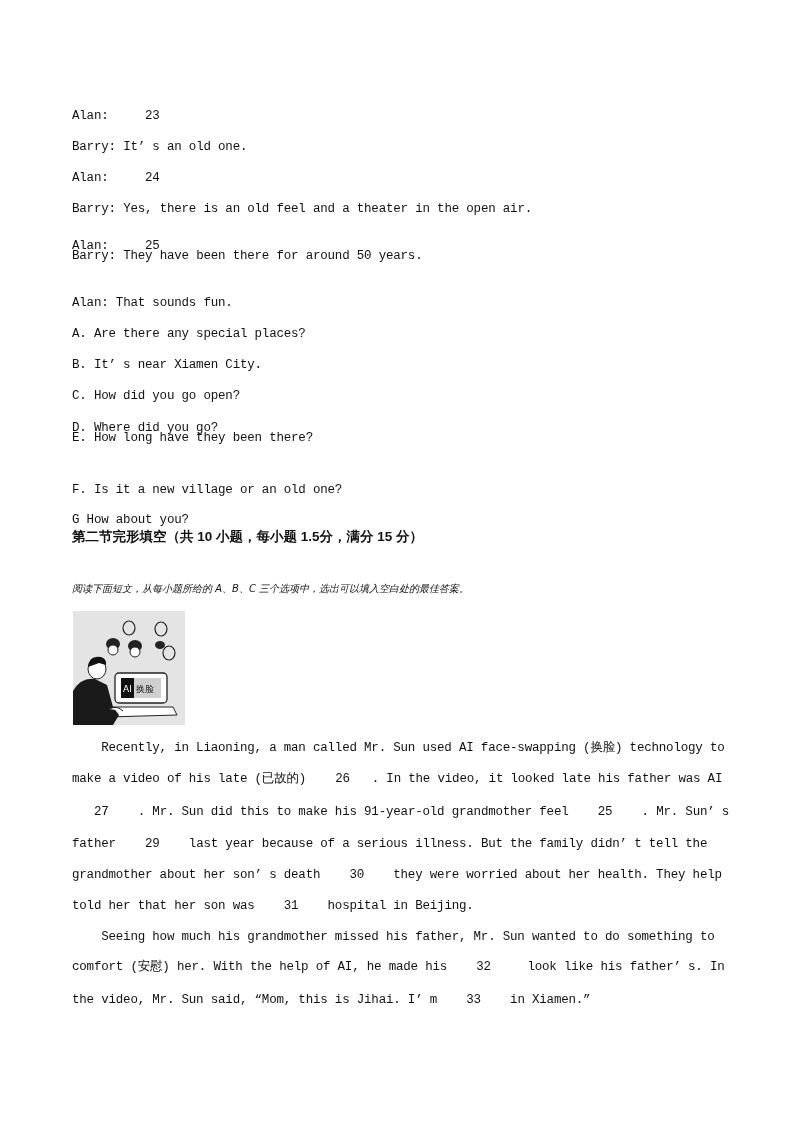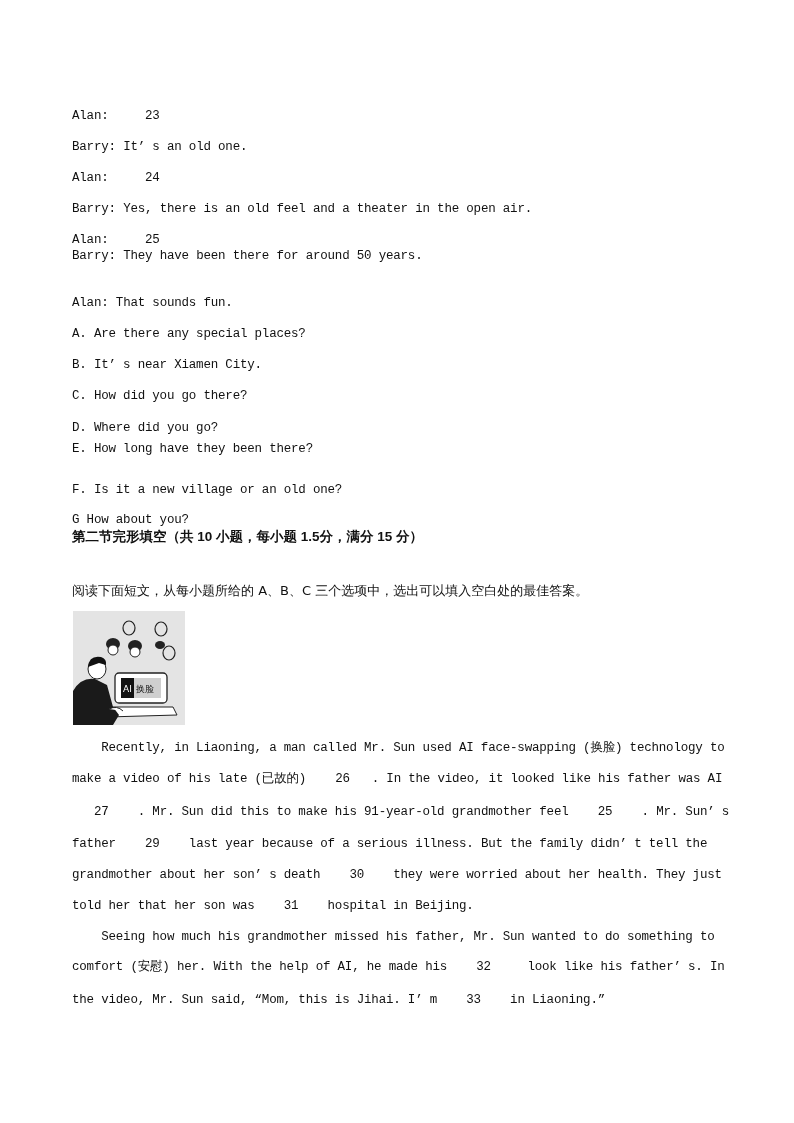--- a/index.html
+++ b/index.html
@@ -2,43 +2,43 @@
 <html><head>
 <meta charset="utf-8">
 <style>
   html, body { margin:0; padding:0; background:#ffffff; }
   body { width:794px; height:1123px; position:relative; overflow:hidden; color:#111; }
   .mono { font-family: "Liberation Mono", "DejaVu Sans Mono", monospace; font-size:12.5px; letter-spacing:-0.2px; }
   .line { position:absolute; left:72px; white-space:pre; line-height:16px; }
   .blank { text-underline-offset:2px; }
   .blank.bold { text-decoration-thickness:2px; }
   .heading { position:absolute; left:72px; top:528px; font-family:Liberation Sans, sans-serif; font-weight:bold; font-size:13.5px; white-space:pre; }
-  .instr { position:absolute; left:72px; top:582px; font-family:"DejaVu Sans", sans-serif; font-size:13px; white-space:pre; }
+  .instr { position:absolute; left:72px; top:582px; font-family:"DejaVu Sans", sans-serif; font-size:10px; white-space:pre;font-style:italic; }
   .illus { position:absolute; left:73px; top:611px; width:112px; height:114px; background:#c2410c; overflow:hidden; }
   .dot { position:absolute; left:80px; top:531px; width:2px; height:2px; background:#222; }
 </style>
 </head>
 <body>
 
 <div class="mono">
   <div class="line" style="top:108px"><span>Alan:</span> <span class="blank">    <span>23</span>    </span></div>
   <div class="line" style="top:139px"><span>Barry:</span> <span>It’ s an old one.</span></div>
   <div class="line" style="top:170px"><span>Alan:</span> <span class="blank">    <span>24</span>    </span></div>
   <div class="line" style="top:201px"><span>Barry:</span> <span>Yes, there is an old feel and a theater in the open air.</span></div>
-  <div class="line" style="top:232px"><span>Alan:</span> <span class="blank">    <span>25</span>    </span></div>
+  <div class="line" style="top:238px"><span>Alan:</span> <span class="blank">    <span>25</span>    </span></div>
   <div class="line" style="top:248px"><span>Barry:</span> <span>They have been there for around 50 years.</span></div>
   <div class="line" style="top:295px"><span>Alan:</span> <span>That sounds fun.</span></div>
 </div>
 
 <div class="mono">
   <div class="line" style="top:326px">A. Are there any special places?</div>
   <div class="line" style="top:357px">B. It’ s near Xiamen City.</div>
-  <div class="line" style="top:388px">C. How did you go there?</div>
+  <div class="line" style="top:388px">C. How did you go open?</div>
   <div class="line" style="top:420px">D. Where did you go?</div>
-  <div class="line" style="top:441px">E. How long have they been there?</div>
+  <div class="line" style="top:430px">E. How long have they been there?</div>
   <div class="line" style="top:482px">F. Is it a new village or an old one?</div>
   <div class="line" style="top:512px">G How about you?</div>
 </div>
 <div class="dot"></div>
 
 <div class="heading">第二节完形填空（共 10 小题，每小题 1.5分，满分 15 分）</div>
 <div class="instr">阅读下面短文，从每小题所给的 A、B、C 三个选项中，选出可以填入空白处的最佳答案。</div>
 
 <div class="illus">
   <svg width="112" height="114" viewBox="0 0 112 114">
@@ -69,21 +69,21 @@
 
     <path d="M0 114 L0 80 Q8 66 22 68 L34 74 L40 96 L46 104 L40 114 Z" fill="#1a1a1a"></path>
     <ellipse cx="24" cy="58" rx="9" ry="10" fill="#fff" stroke="#222" stroke-width="1"></ellipse>
     <path d="M15 56 Q16 44 28 46 Q34 48 33 54 L26 52 Z" fill="#111"></path>
     <path d="M36 98 Q44 94 50 100" fill="#fff" stroke="#222" stroke-width="1"></path>
   </svg>
 </div>
 
 <div class="mono">
   <div class="line" style="top:740px"><span>    Recently, in Liaoning, a man called Mr. Sun used AI face-swapping (换脸) technology to</span></div>
-  <div class="line" style="top:771px"><span>make a video of his late (已故的) </span><span class="blank bold">   <span>26</span>   </span><span>. In the video, it looked like his father was AI</span></div>
+  <div class="line" style="top:771px"><span>make a video of his late (已故的) </span><span class="blank bold">   <span>26</span>   </span><span>. In the video, it looked late his father was AI</span></div>
   <div class="line" style="top:804px"><span class="blank">   <span>27</span>    </span><span>. Mr. Sun did this to make his 91-year-old grandmother feel </span><span class="blank">   <span>25</span>    </span><span>. Mr. Sun’ s</span></div>
   <div class="line" style="top:836px"><span>father </span><span class="blank bold">   <span>29</span>   </span><span> last year because of a serious illness. But the family didn’ t tell the</span></div>
-  <div class="line" style="top:867px"><span>grandmother about her son’ s death </span><span class="blank bold">   <span>30</span>   </span><span> they were worried about her health. They just</span></div>
+  <div class="line" style="top:867px"><span>grandmother about her son’ s death </span><span class="blank bold">   <span>30</span>   </span><span> they were worried about her health. They help</span></div>
   <div class="line" style="top:898px"><span>told her that her son was </span><span class="blank bold">   <span>31</span>   </span><span> hospital in Beijing.</span></div>
   <div class="line" style="top:929px"><span>    Seeing how much his grandmother missed his father, Mr. Sun wanted to do something to</span></div>
   <div class="line" style="top:959px"><span>comfort (安慰) her. With the help of AI, he made his </span><span class="blank">   <span>32</span>    </span><span> look like his father’ s. In</span></div>
-  <div class="line" style="top:992px"><span>the video, Mr. Sun said, “Mom, this is Jihai. I’ m </span><span class="blank bold">   <span>33</span>   </span><span> in Liaoning.”</span></div>
+  <div class="line" style="top:992px"><span>the video, Mr. Sun said, “Mom, this is Jihai. I’ m </span><span class="blank bold">   <span>33</span>   </span><span> in Xiamen.”</span></div>
 </div>
 
 </body></html>

